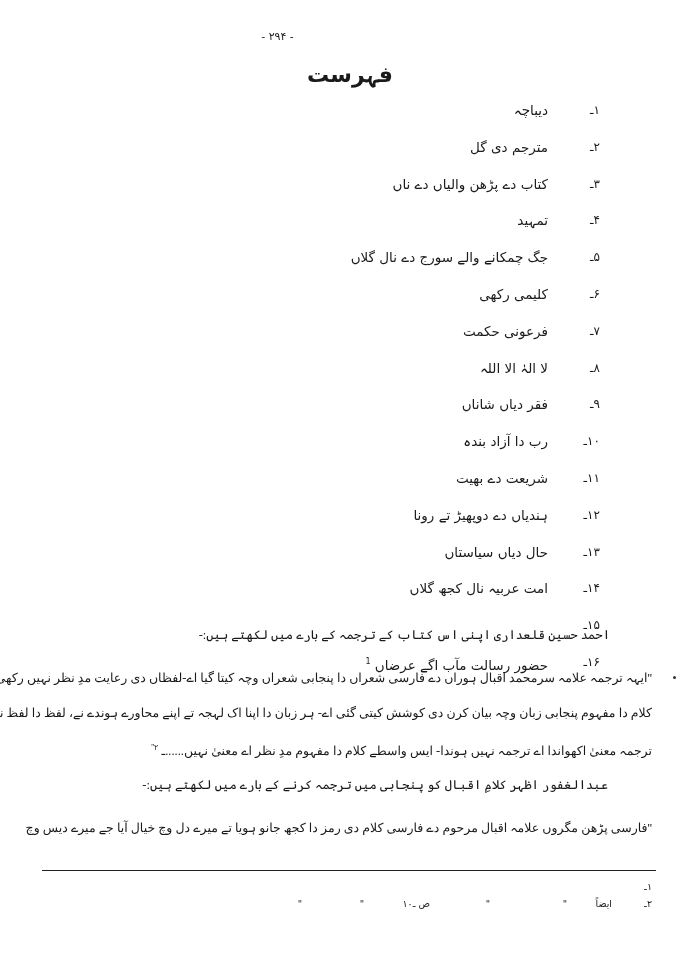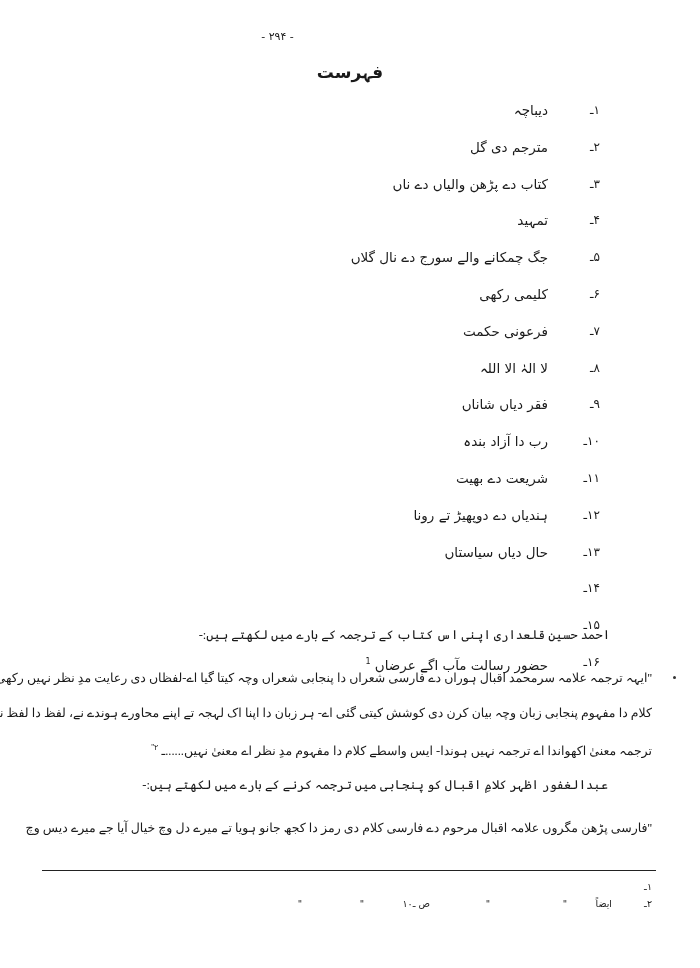--- a/index.html
+++ b/index.html
@@ -23,21 +23,21 @@
       text-align: center;
       font-size: 11px;
       letter-spacing: 1px;
     }
     .title {
       position: absolute;
       top: 62px;
       left: 300px;
       width: 100px;
       text-align: center;
-      font-size: 17px;
+      font-size: 22px;
       font-weight: bold;
       direction: rtl;
     }
     .toc {
       position: absolute;
       top: 95px;
       right: 100px;
       width: 500px;
       direction: rtl;
     }
@@ -180,20 +180,21 @@
   <div class="toc-item">
     <span class="toc-num">۱۲ـ</span>
     <span class="toc-label">ہندیاں دے دوپھیڑ تے رونا</span>
   </div>
   <div class="toc-item">
     <span class="toc-num">۱۳ـ</span>
     <span class="toc-label">حال دیاں سیاستاں</span>
   </div>
   <div class="toc-item">
     <span class="toc-num">۱۴ـ</span>
+    <span class="toc-label">امت عربیہ نال کجھ گلاں</span>
   </div>
   <div class="toc-item">
     <span class="toc-num">۱۵ـ</span>
   </div>
   <div class="toc-item">
     <span class="toc-num">۱۶ـ</span>
     <span class="toc-label">
       <span>حضور رسالت مآب اگے عرضاں</span>
       <sup>1</sup>
     </span>

